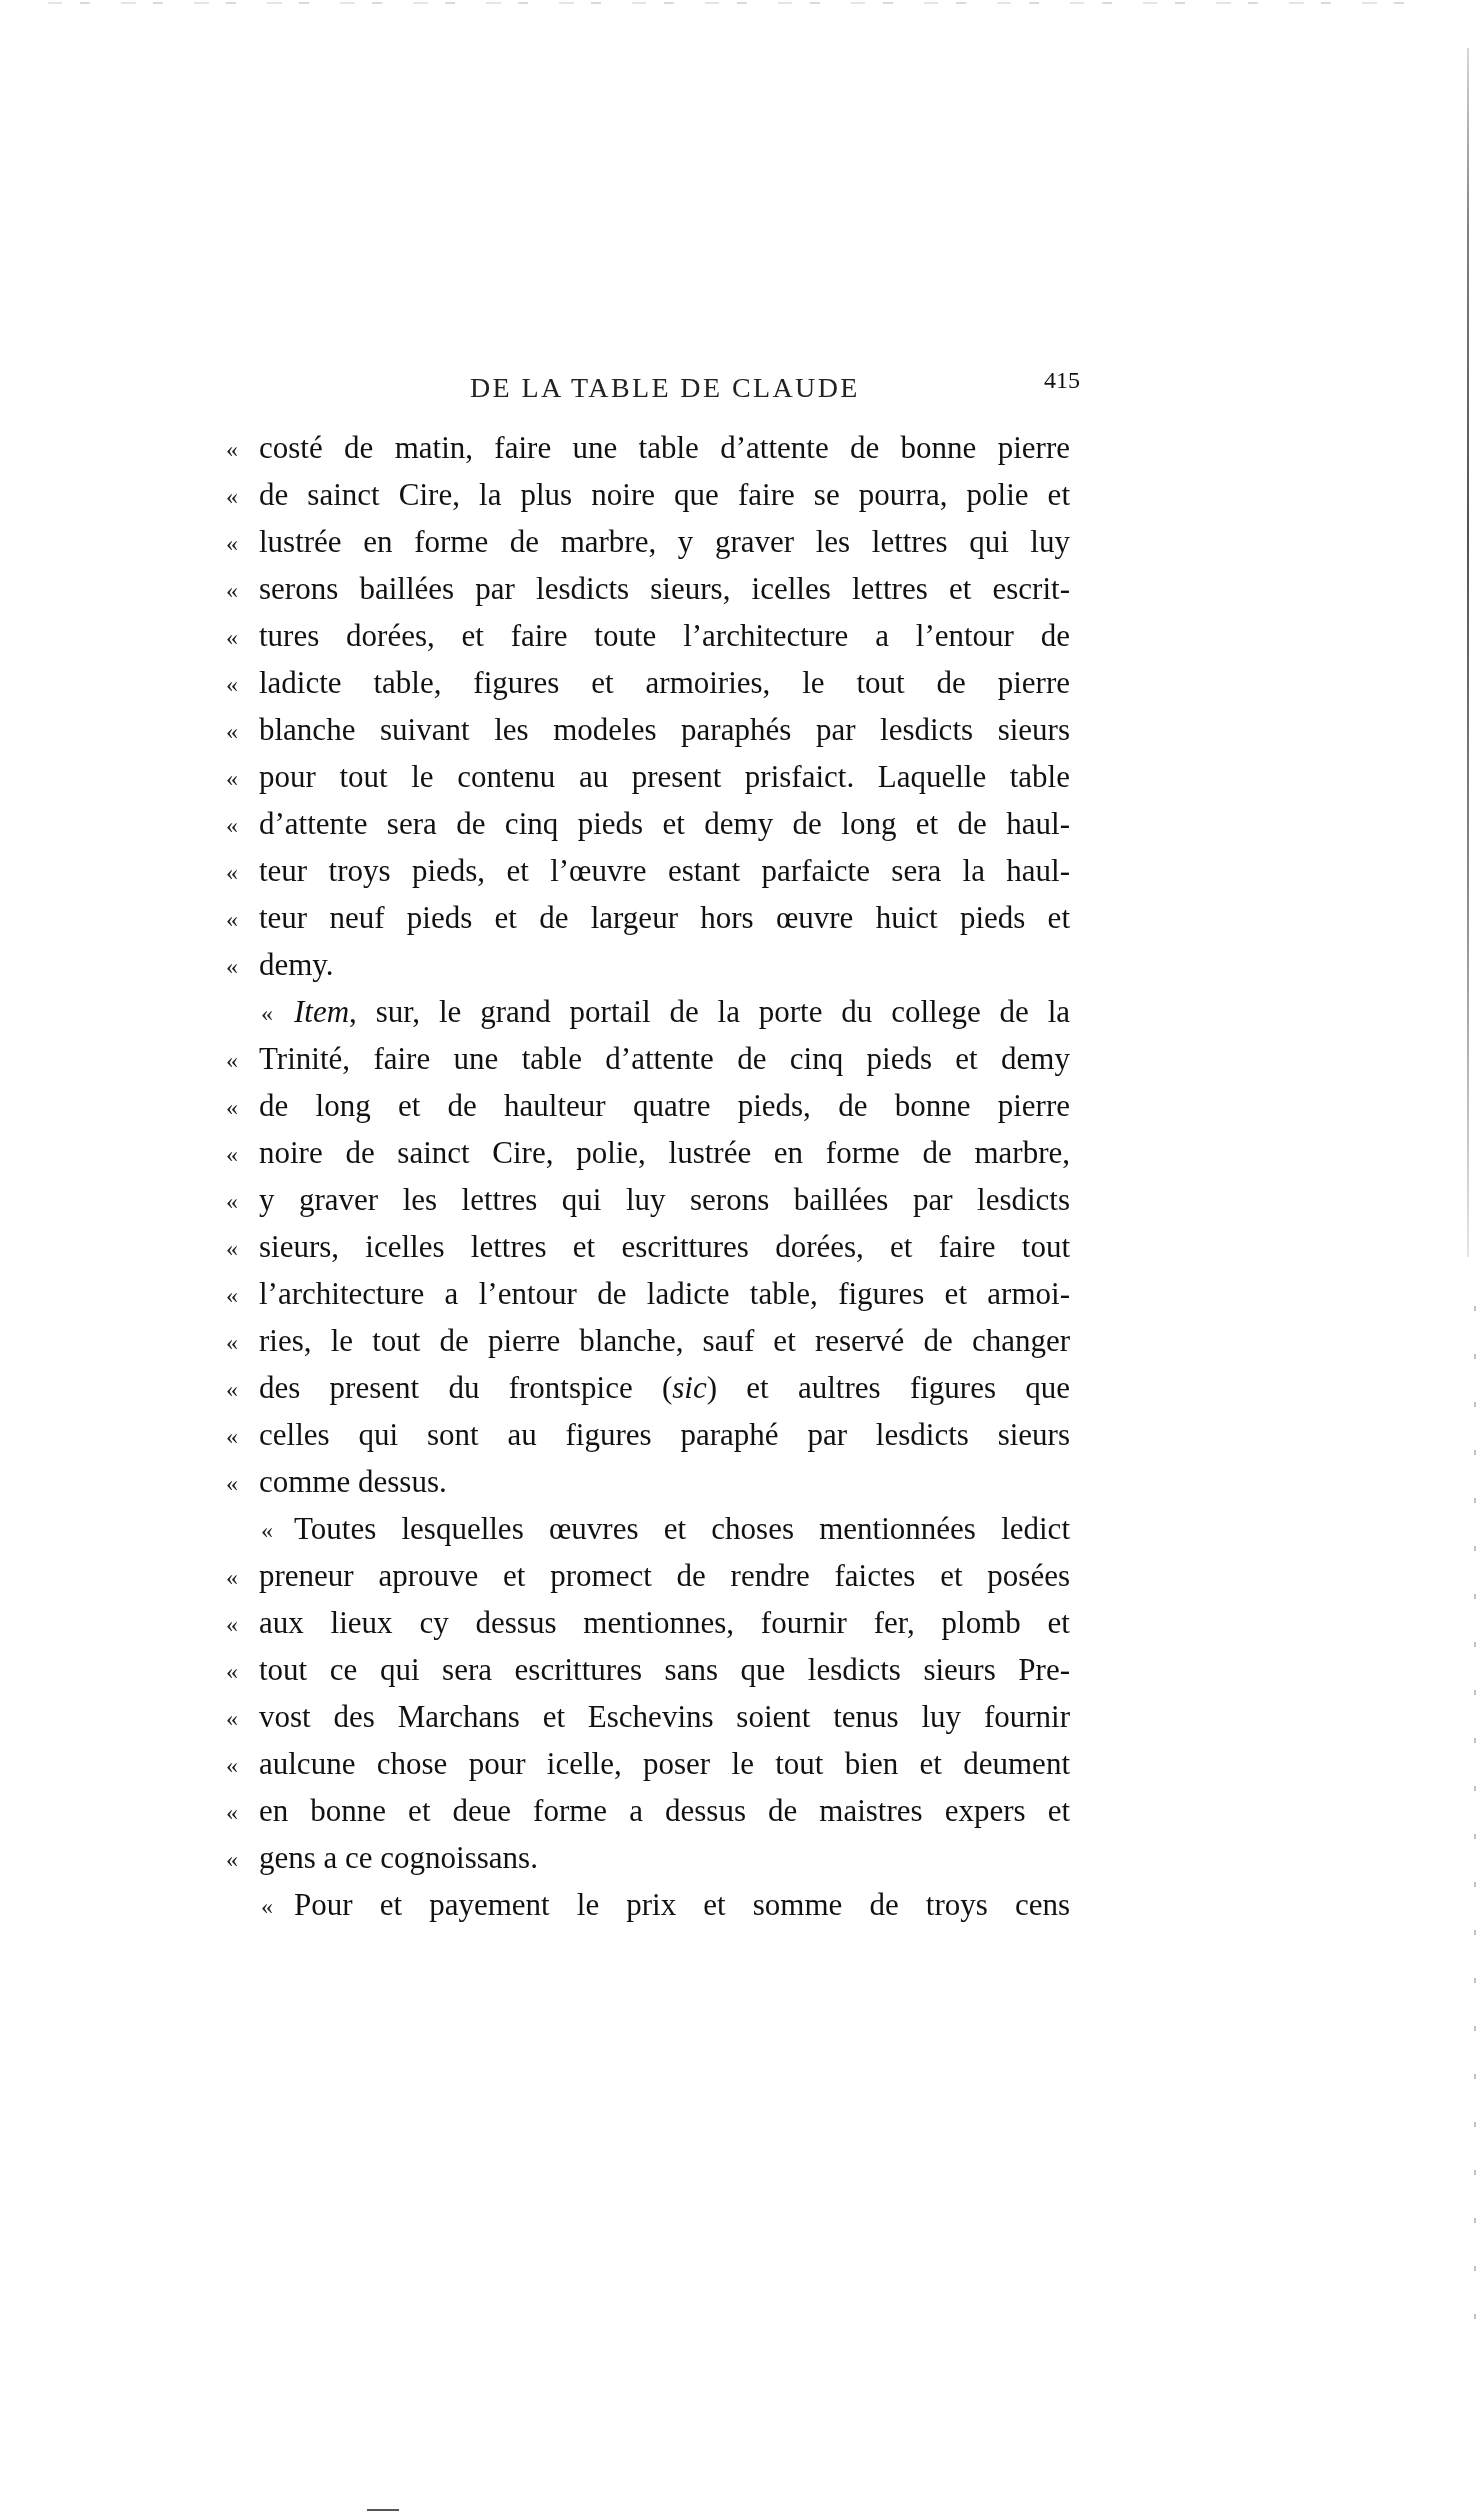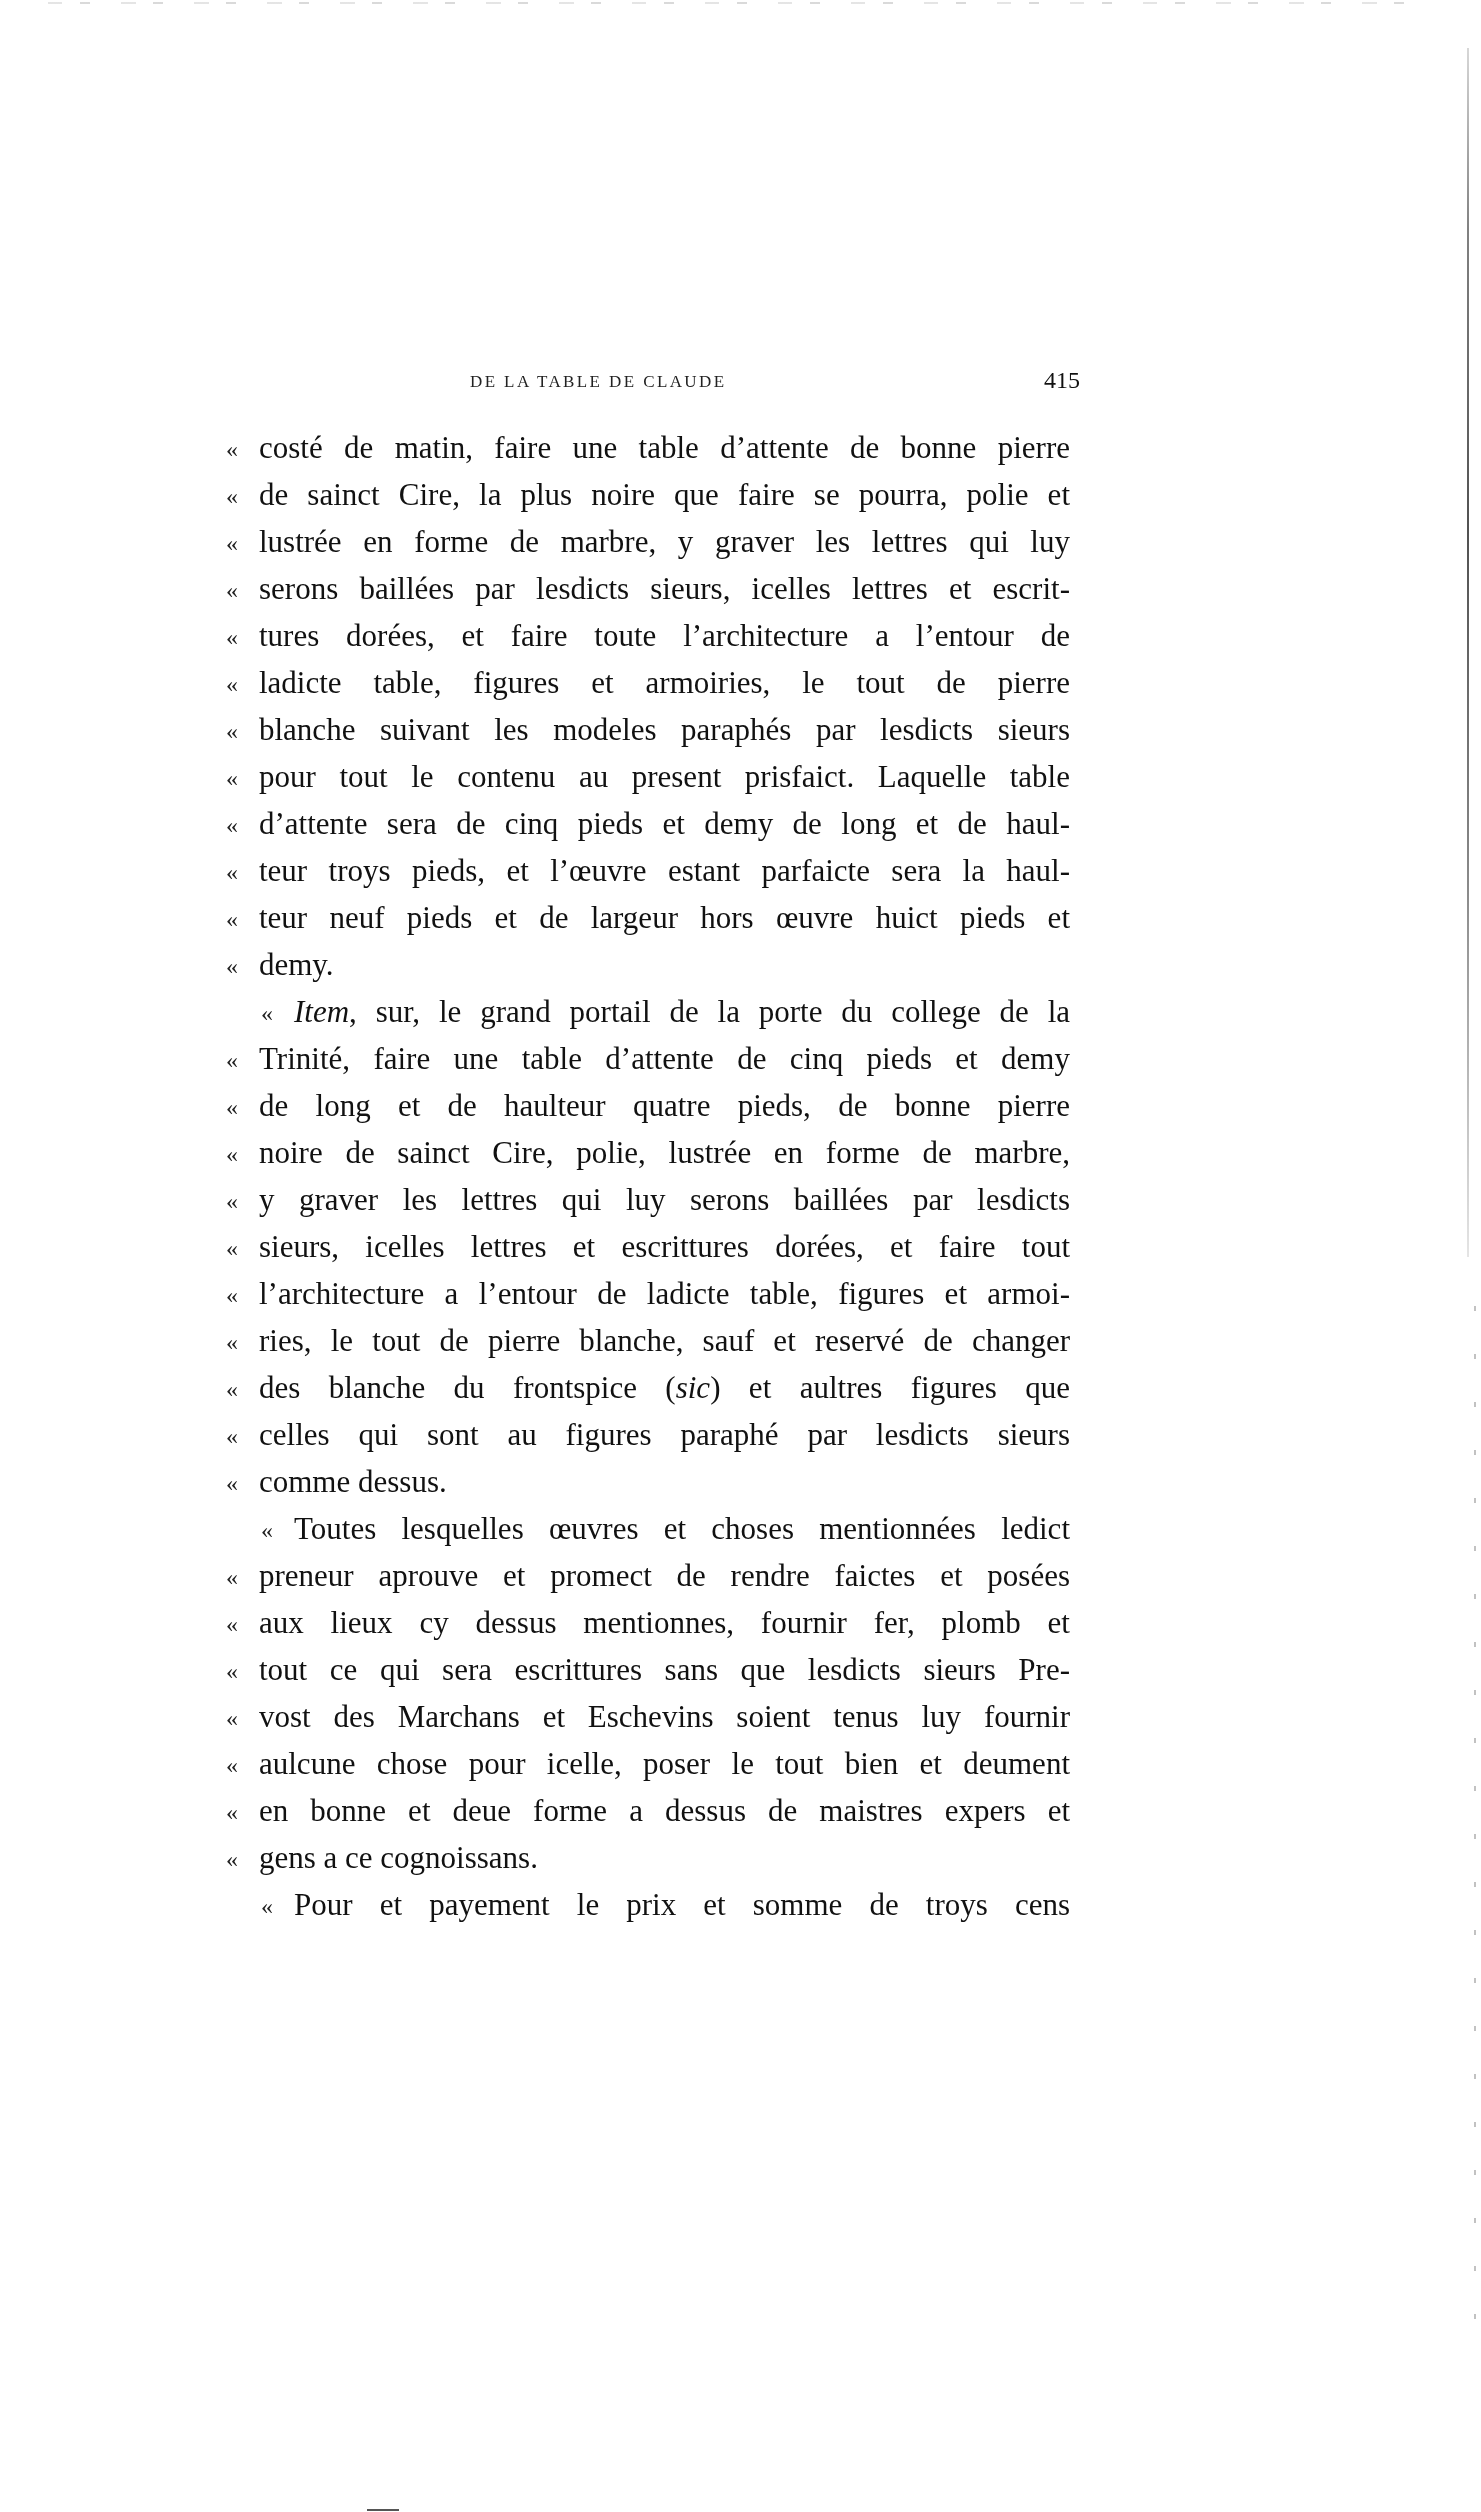--- a/index.html
+++ b/index.html
@@ -55,21 +55,21 @@
     position: absolute;
     left: 470px;
     top: 367px;
     width: 610px;
     height: 32px;
   }
   .running-title {
     position: absolute;
     left: 0;
     top: 4.8px;
-    font-size: 17px;
+    font-size: 28px;
     letter-spacing: 2.4px;
     font-variant: small-caps;
     text-transform: uppercase;
     color: #222;
   }
   .page-number {
     position: absolute;
     right: 0;
     top: 0;
     font-size: 24px;
@@ -208,21 +208,21 @@
       <div class="line">
         <span class="quote-mark">«</span>
         <span class="line-text">l’architecture a l’entour de ladicte table, figures et armoi-</span>
       </div>
       <div class="line">
         <span class="quote-mark">«</span>
         <span class="line-text">ries, le tout de pierre blanche, sauf et reservé de changer</span>
       </div>
       <div class="line">
         <span class="quote-mark">«</span>
-        <span class="line-text"><span>des blanche du frontspice (</span><em>sic</em><span>) et aultres figures que</span></span>
+        <span class="line-text"><span>des present du frontspice (</span><em>sic</em><span>) et aultres figures que</span></span>
       </div>
       <div class="line">
         <span class="quote-mark">«</span>
         <span class="line-text">celles qui sont au figures paraphé par lesdicts sieurs</span>
       </div>
       <div class="line last">
         <span class="quote-mark">«</span>
         <span class="line-text">comme dessus.</span>
       </div>
       <div class="line indent">

